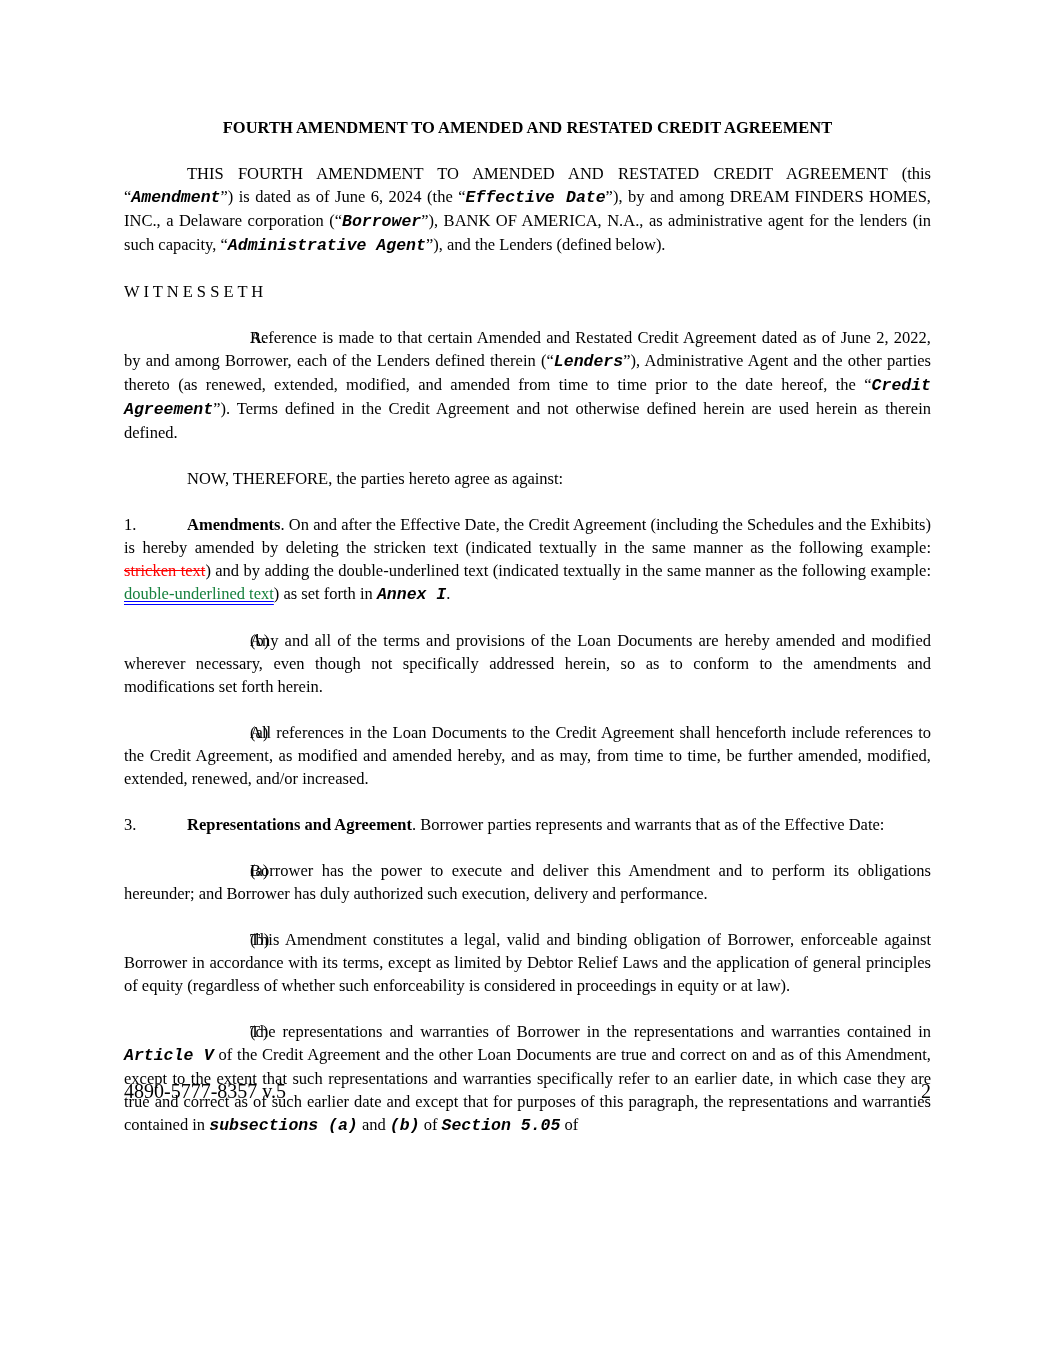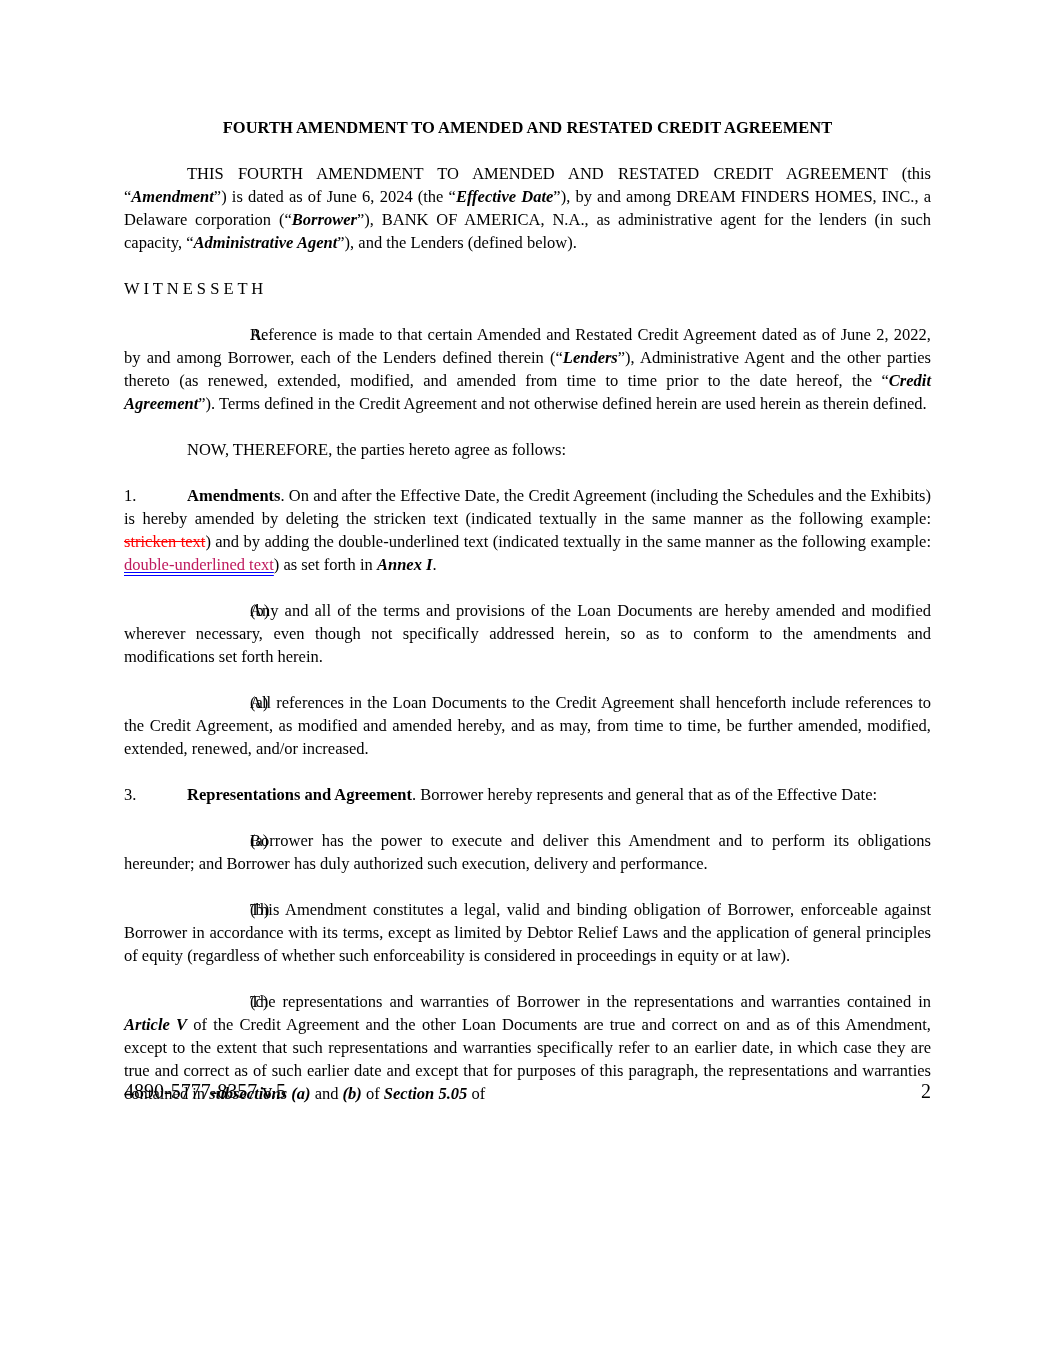--- a/index.html
+++ b/index.html
@@ -25,28 +25,28 @@
     line-height: 23px;
     text-align: justify;
     margin-bottom: 23px;
   }
   .para.title { text-align: center; font-weight: bold; text-indent: 0; }
   .para.center { text-align: left; text-indent: 0; }
   .para.indent { text-indent: 63px; }
   .para.num { text-indent: 0; }
   .lbl { display: inline-block; width: 63px; }
   .run.b { font-weight: bold; }
-  .run.bi { font-weight: bold; font-style: italic; }
+  .run.bi { font-weight: bold; font-style: italic; font-family: Liberation Mono, monospace; }
   .run.strike {
     color: #FF0000;
     text-decoration: line-through;
     text-decoration-color: #FF0000;
   }
   .run.du {
-    color: #be185d;
+    color: #15803d;
     text-decoration: underline;
     text-decoration-style: double;
     text-decoration-color: #0000FF;
     text-underline-offset: 2px;
   }
   .footer {
     position: absolute;
     left: 124px;
     right: 124px;
     bottom: 80px;
@@ -58,25 +58,25 @@
 </style>
 </head>
 <body>
 
 <div class="page">
   <div class="content">
       <div class="para title"><span class="run b">FOURTH AMENDMENT TO AMENDED AND RESTATED CREDIT AGREEMENT</span></div>
       <div class="para indent"><span class="run">THIS FOURTH AMENDMENT TO AMENDED AND RESTATED CREDIT AGREEMENT (this “</span><span class="run bi">Amendment</span><span class="run">”) is dated as of June 6, 2024 (the “</span><span class="run bi">Effective Date</span><span class="run">”), by and among DREAM FINDERS HOMES, INC., a Delaware corporation (“</span><span class="run bi">Borrower</span><span class="run">”), BANK OF AMERICA, N.A., as administrative agent for the lenders (in such capacity, “</span><span class="run bi">Administrative Agent</span><span class="run">”), and the Lenders (defined below).</span></div>
       <div class="para center"><span class="run">W I T N E S S E T H</span></div>
       <div class="para indent"><span class="lbl">A.</span><span class="run">Reference is made to that certain Amended and Restated Credit Agreement dated as of June 2, 2022, by and among Borrower, each of the Lenders defined therein (“</span><span class="run bi">Lenders</span><span class="run">”), Administrative Agent and the other parties thereto (as renewed, extended, modified, and amended from time to time prior to the date hereof, the “</span><span class="run bi">Credit Agreement</span><span class="run">”).  Terms defined in the Credit Agreement and not otherwise defined herein are used herein as therein defined.</span></div>
-      <div class="para indent"><span class="run">NOW, THEREFORE, the parties hereto agree as follows:</span></div>
+      <div class="para indent"><span class="run">NOW, THEREFORE, the parties hereto agree as against:</span></div>
       <div class="para num"><span class="lbl">1.</span><span class="run b">Amendments</span><span class="run">.  On and after the Effective Date, the Credit Agreement (including the Schedules and the Exhibits) is hereby amended by deleting the stricken text (indicated textually in the same manner as the following example: </span><span class="run strike">stricken text</span><span class="run">) and by adding the double-underlined text (indicated textually in the same manner as the following example: </span><span class="run du">double-underlined text</span><span class="run">) as set forth in </span><span class="run bi">Annex I</span><span class="run">.</span></div>
       <div class="para indent"><span class="lbl">(b)</span><span class="run">Any and all of the terms and provisions of the Loan Documents are hereby amended and modified wherever necessary, even though not specifically addressed herein, so as to conform to the amendments and modifications set forth herein.</span></div>
       <div class="para indent"><span class="lbl">(a)</span><span class="run">All references in the Loan Documents to the Credit Agreement shall henceforth include references to the Credit Agreement, as modified and amended hereby, and as may, from time to time, be further amended, modified, extended, renewed, and/or increased.</span></div>
-      <div class="para num"><span class="lbl">3.</span><span class="run b">Representations and Agreement</span><span class="run">. Borrower hereby represents and general that as of the Effective Date:</span></div>
+      <div class="para num"><span class="lbl">3.</span><span class="run b">Representations and Agreement</span><span class="run">. Borrower parties represents and warrants that as of the Effective Date:</span></div>
       <div class="para indent"><span class="lbl">(a)</span><span class="run">Borrower has the power to execute and deliver this Amendment and to perform its obligations hereunder; and Borrower has duly authorized such execution, delivery and performance.</span></div>
       <div class="para indent"><span class="lbl">(b)</span><span class="run">This Amendment constitutes a legal, valid and binding obligation of Borrower, enforceable against Borrower in accordance with its terms, except as limited by Debtor Relief Laws and the application of general principles of equity (regardless of whether such enforceability is considered in proceedings in equity or at law).</span></div>
       <div class="para indent"><span class="lbl">(c)</span><span class="run">The representations and warranties of Borrower in the representations and warranties contained in </span><span class="run bi">Article V</span><span class="run"> of the Credit Agreement and the other Loan Documents are true and correct on and as of this Amendment, except to the extent that such representations and warranties specifically refer to an earlier date, in which case they are true and correct as of such earlier date and except that for purposes of this paragraph, the representations and warranties contained in </span><span class="run bi">subsections (a)</span><span class="run"> and </span><span class="run bi">(b)</span><span class="run"> of </span><span class="run bi">Section 5.05</span><span class="run"> of</span></div>
     </div>
   <div class="footer">
     <span>4890-5777-8357 v.5</span>
     <span>2</span>
   </div>
 </div>
 

